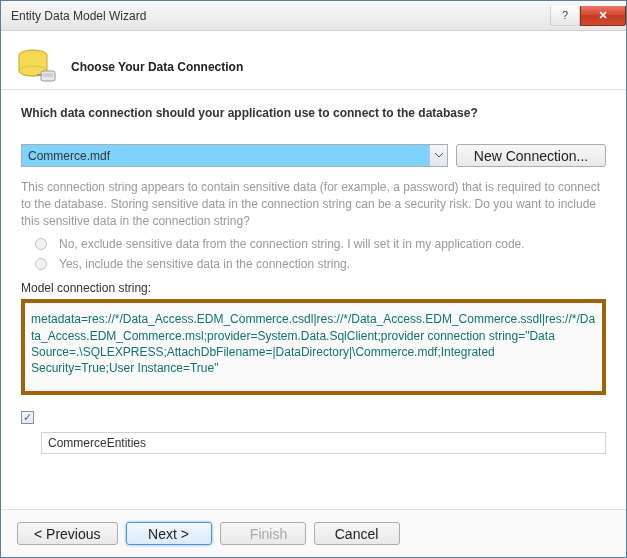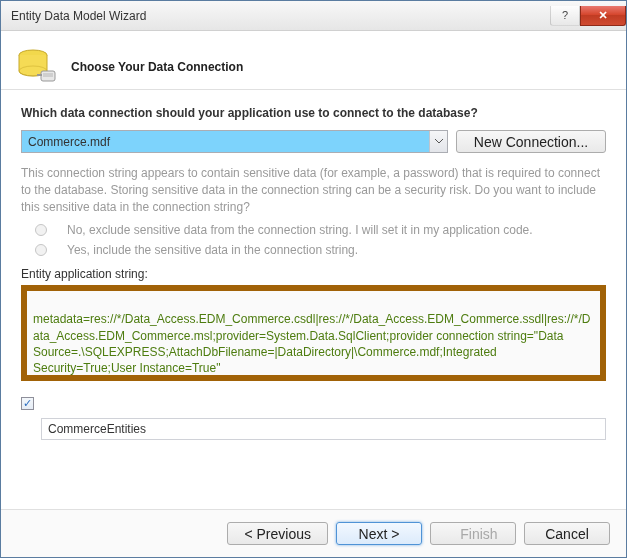--- a/index.html
+++ b/index.html
@@ -64,21 +64,21 @@
     font-size: 12px;
     font-weight: bold;
     color: #222;
   }
   
   .body {
     flex: 1;
     padding: 16px 20px 8px 20px;
     color: #333;
   }
-  .q { font-weight: bold; margin-bottom: 10px; }
+  .q { font-weight: bold; margin-bottom: 24px; }
   .row1 { display: flex; gap: 8px; margin-bottom: 12px; }
   .select {
     flex: 1;
     height: 23px;
     border: 1px solid #abadb3;
     background: #7dd3fc;
     display: flex;
     align-items: center;
     padding: 0 6px;
     position: relative;
@@ -106,38 +106,38 @@
     background: linear-gradient(#f2f8ff,#dcebfb);
   }
   .info {
     color: #9a9a9a;
     line-height: 1.4;
     margin-bottom: 8px;
   }
   .radio-row {
     display: flex;
     align-items: center;
-    gap: 20px;
+    gap: 12px;
     margin-left: 14px;
     color: #9a9a9a;
     margin-bottom: 6px;
   }
   .radio-circ {
     width: 12px; height: 12px; border: 1px solid #c6c6c6; border-radius: 50%;
     background: #f2f2f2;
   }
   .label { margin: 10px 0 4px 0; }
   .textarea {
     width: 100%;
     height: 96px;
-    border: 6px solid #a16207;
+    border: 4px solid #a16207;
     background: #fafafa;
-    padding: 20px 6px;
-    font-size: 12px;
-    color: #4d7c0f;
+    padding: 8px 6px;
+    font-size: 12px;
+    color: #0f766e;
     line-height: 1.35;
     overflow: hidden;
     white-space: normal;
     word-break: break-word;
   }
   .chk-row {
     display: flex;
     align-items: center;
     gap: 8px;
     margin: 16px 0 8px 0;
@@ -155,21 +155,21 @@
     border: 1px solid #d0d2d8;
     background: #fff;
     padding: 0 6px;
     display:flex;align-items:center;
   }
   
   .footer {
     border-top: 1px solid #e0e0e0;
     padding: 12px 16px;
     display: flex;
-    justify-content: flex-end;
+    justify-content: flex-start;
     gap: 8px;
     background: #fafafa;
   }
   .footer .btn { min-width: 86px; }
 </style>
 </head>
 <body>
 
 <div class="titlebar">
   <div class="title">Entity Data Model Wizard</div>
@@ -210,21 +210,21 @@
 
   <div class="radio-row">
     <span class="radio-circ"></span>
     <span>No, exclude sensitive data from the connection string. I will set it in my application code.</span>
   </div>
   <div class="radio-row">
     <span class="radio-circ"></span>
     <span>Yes, include the sensitive data in the connection string.</span>
   </div>
 
-  <div class="label">Entity application string:</div>
+  <div class="label">Model connection string:</div>
   <div class="textarea">metadata=res://*/Data_Access.EDM_Commerce.csdl|res://*/Data_Access.EDM_Commerce.ssdl|res://*/Data_Access.EDM_Commerce.msl;provider=System.Data.SqlClient;provider connection string="Data Source=.\SQLEXPRESS;AttachDbFilename=|DataDirectory|\Commerce.mdf;Integrated Security=True;User Instance=True"</div>
 
   <div class="chk-row">
     <span class="chk">✓</span>
   </div>
   <div class="name-input">
     <span>CommerceEntities</span>
   </div>
 </div>
 

